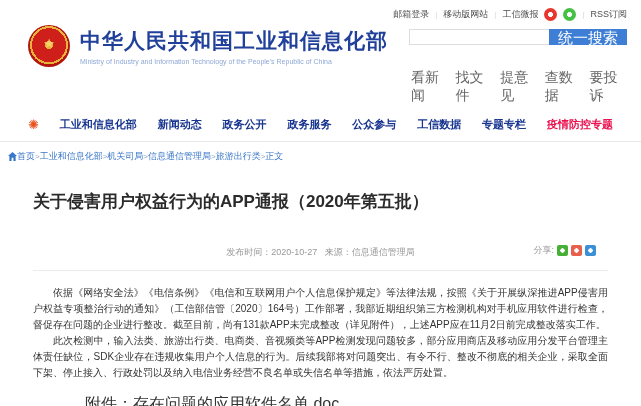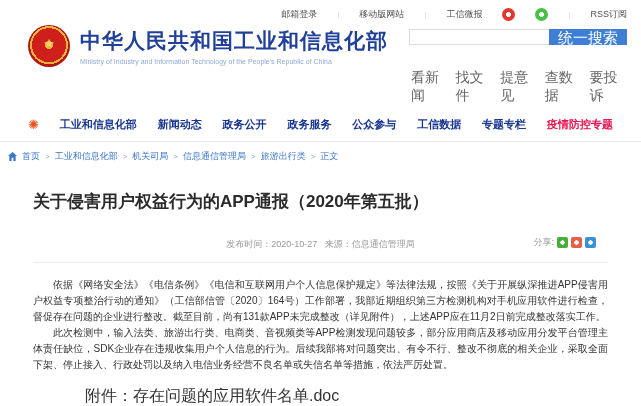--- a/index.html
+++ b/index.html
@@ -3,21 +3,21 @@
 <meta charset="utf-8">
 <style>
   * { margin:0; padding:0; box-sizing:border-box; }
   html,body { background:#fff; }
   body {
     width:641px; height:406px; margin:0 auto; overflow:hidden;
     font-family:"Liberation Sans","DejaVu Sans",sans-serif;
     color:#333;
   }
   
-  .topbar { display:flex; justify-content:flex-end; align-items:center; gap:20px;
+  .topbar { display:flex; justify-content:flex-end; align-items:center; gap:6px;
     padding:8px 14px 0 0; font-size:9px; color:#4d4d4d; }
   .topbar a { color:#4d4d4d; text-decoration:none; cursor:pointer; }
   .topbar .sep { color:#d8d8d8; font-size:8px; }
   .circle-icon { width:13px; height:13px; border-radius:50%; display:inline-block;
     background-image:radial-gradient(circle at 50% 50%, #fff 0 2.2px, transparent 2.6px); }
   .weibo { background-color:#e6362d; }
   .wechat { background-color:#45c144; }
   
   .header { display:flex; justify-content:space-between; align-items:flex-start;
     padding:4px 14px 0 28px; }
@@ -39,30 +39,30 @@
     padding:0 2px; font-size:14px; color:#666;gap:9px; }
   .quick-links a { color:#666; text-decoration:none; cursor:pointer; }
   
   .navbar { display:flex; align-items:center; justify-content:space-between;
     padding:12px 28px 0 28px; font-size:11px; font-weight:bold; color:#17348f; }
   .navbar a { color:#17348f; text-decoration:none; cursor:pointer; white-space:nowrap; }
   .navbar a.hot { color:#e8114d; }
   .miit-logo { color:#e8531f; font-size:13px; line-height:1; }
   .nav-divider { border-bottom:1px solid #e8e8e8; margin-top:9px; }
   
-  .breadcrumb { display:flex; align-items:center; gap:5px; padding:8px 0 0 8px;
+  .breadcrumb { display:flex; align-items:center; padding:8px 0 0 8px;
     font-size:9px; color:#3a77c8; }
   .breadcrumb a { color:#3a77c8; text-decoration:none; cursor:pointer; }
   .breadcrumb .gt { color:#8aa6cf; font-size:8px; }
   .home-ico { width:9px; height:9px; fill:#3a77c8; display:block; }
   
   .article { padding:0 33px; }
   .article-title { margin-top:27px; text-align:left; font-size:17px; font-weight:bold;
     color:#2b2b2b; }
-  .meta-row { position:relative; margin-top:25px; text-align:center; font-size:9px;
+  .meta-row { position:relative; margin-top:33px; text-align:center; font-size:9px;
     color:#999; }
   .meta-row .share { position:absolute; right:12px; top:-2px; display:flex;
     align-items:center; gap:3px; color:#999; }
   .share-ico { width:11px; height:11px; border-radius:2px; display:inline-block;
     background-image:radial-gradient(circle at 50% 50%, #fff 0 2px, transparent 2.4px);
     cursor:pointer; }
   .share-wechat { background-color:#45b035; }
   .share-weibo  { background-color:#e7604c; }
   .share-qq     { background-color:#3b8fd4; }
   .meta-divider { border-top:1px solid #ececec; margin-top:11px; }

